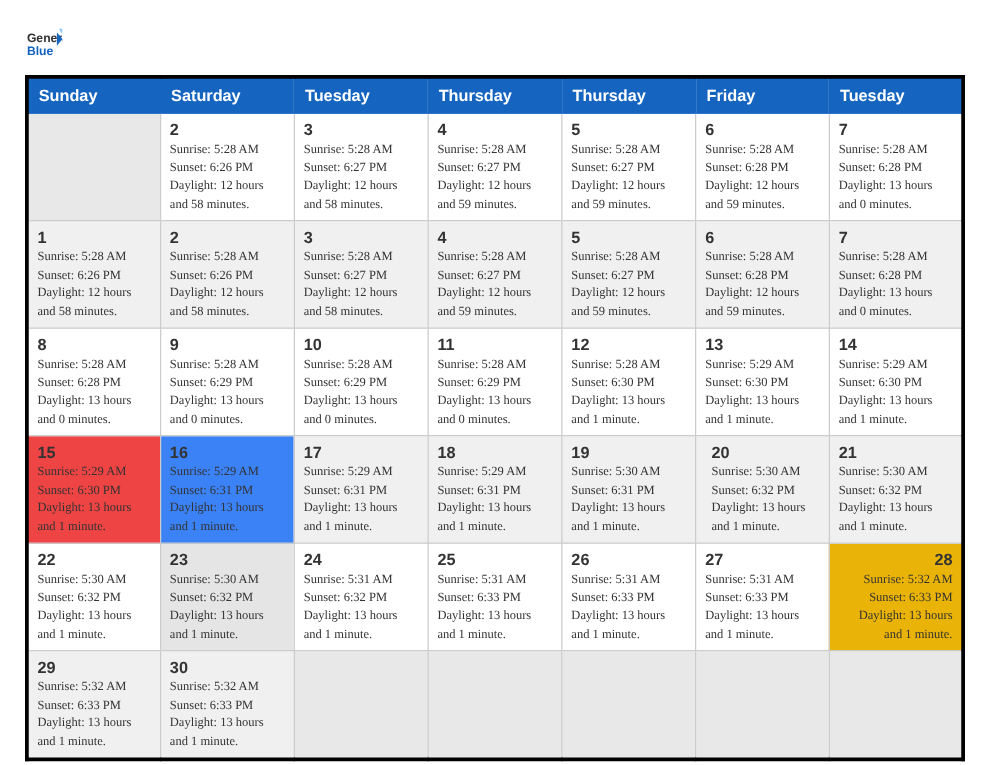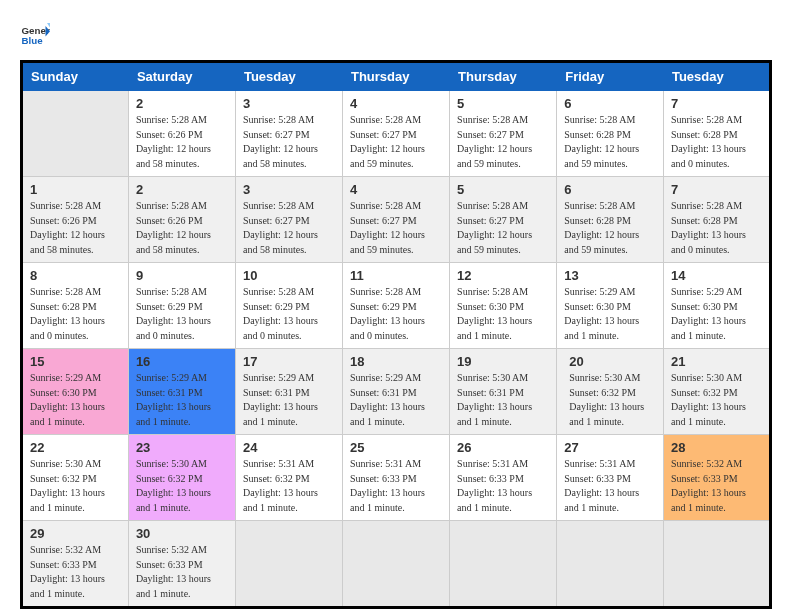--- a/index.html
+++ b/index.html
@@ -256,21 +256,21 @@
         </td>
         <td style="background: rgb(255, 255, 255);">
           <span class="day-number">14</span>
           <div class="day-info" style="white-space: pre-line;">Sunrise: 5:29 AM
 Sunset: 6:30 PM
 Daylight: 13 hours
 and 1 minute.</div>
         </td>
       </tr>
       <tr>
-        <td style="background: #f9a8d4;">
+        <td style="background: #ef4444;">
           <span class="day-number">15</span>
           <div class="day-info" style="white-space: pre-line;">Sunrise: 5:29 AM
 Sunset: 6:30 PM
 Daylight: 13 hours
 and 1 minute.</div>
         </td>
         <td style="background: #3b82f6;">
           <span class="day-number">16</span>
           <div class="day-info" style="white-space: pre-line;">Sunrise: 5:29 AM
 Sunset: 6:31 PM
@@ -314,21 +314,21 @@
         </td>
       </tr>
       <tr>
         <td style="background: rgb(255, 255, 255);">
           <span class="day-number">22</span>
           <div class="day-info" style="white-space: pre-line;">Sunrise: 5:30 AM
 Sunset: 6:32 PM
 Daylight: 13 hours
 and 1 minute.</div>
         </td>
-        <td style="background: #f0abfc;">
+        <td style="background: #e5e5e5;">
           <span class="day-number">23</span>
           <div class="day-info" style="white-space: pre-line;">Sunrise: 5:30 AM
 Sunset: 6:32 PM
 Daylight: 13 hours
 and 1 minute.</div>
         </td>
         <td style="background: rgb(255, 255, 255);">
           <span class="day-number">24</span>
           <div class="day-info" style="white-space: pre-line;">Sunrise: 5:31 AM
 Sunset: 6:32 PM
@@ -349,21 +349,21 @@
 Daylight: 13 hours
 and 1 minute.</div>
         </td>
         <td style="background: rgb(255, 255, 255);">
           <span class="day-number">27</span>
           <div class="day-info" style="white-space: pre-line;">Sunrise: 5:31 AM
 Sunset: 6:33 PM
 Daylight: 13 hours
 and 1 minute.</div>
         </td>
-        <td style="background: #fdba74;">
+        <td style="background: #eab308; text-align: right;">
           <span class="day-number">28</span>
           <div class="day-info" style="white-space: pre-line;">Sunrise: 5:32 AM
 Sunset: 6:33 PM
 Daylight: 13 hours
 and 1 minute.</div>
         </td>
       </tr>
       <tr>
         <td style="background: rgb(240, 240, 240);">
           <span class="day-number">29</span>

